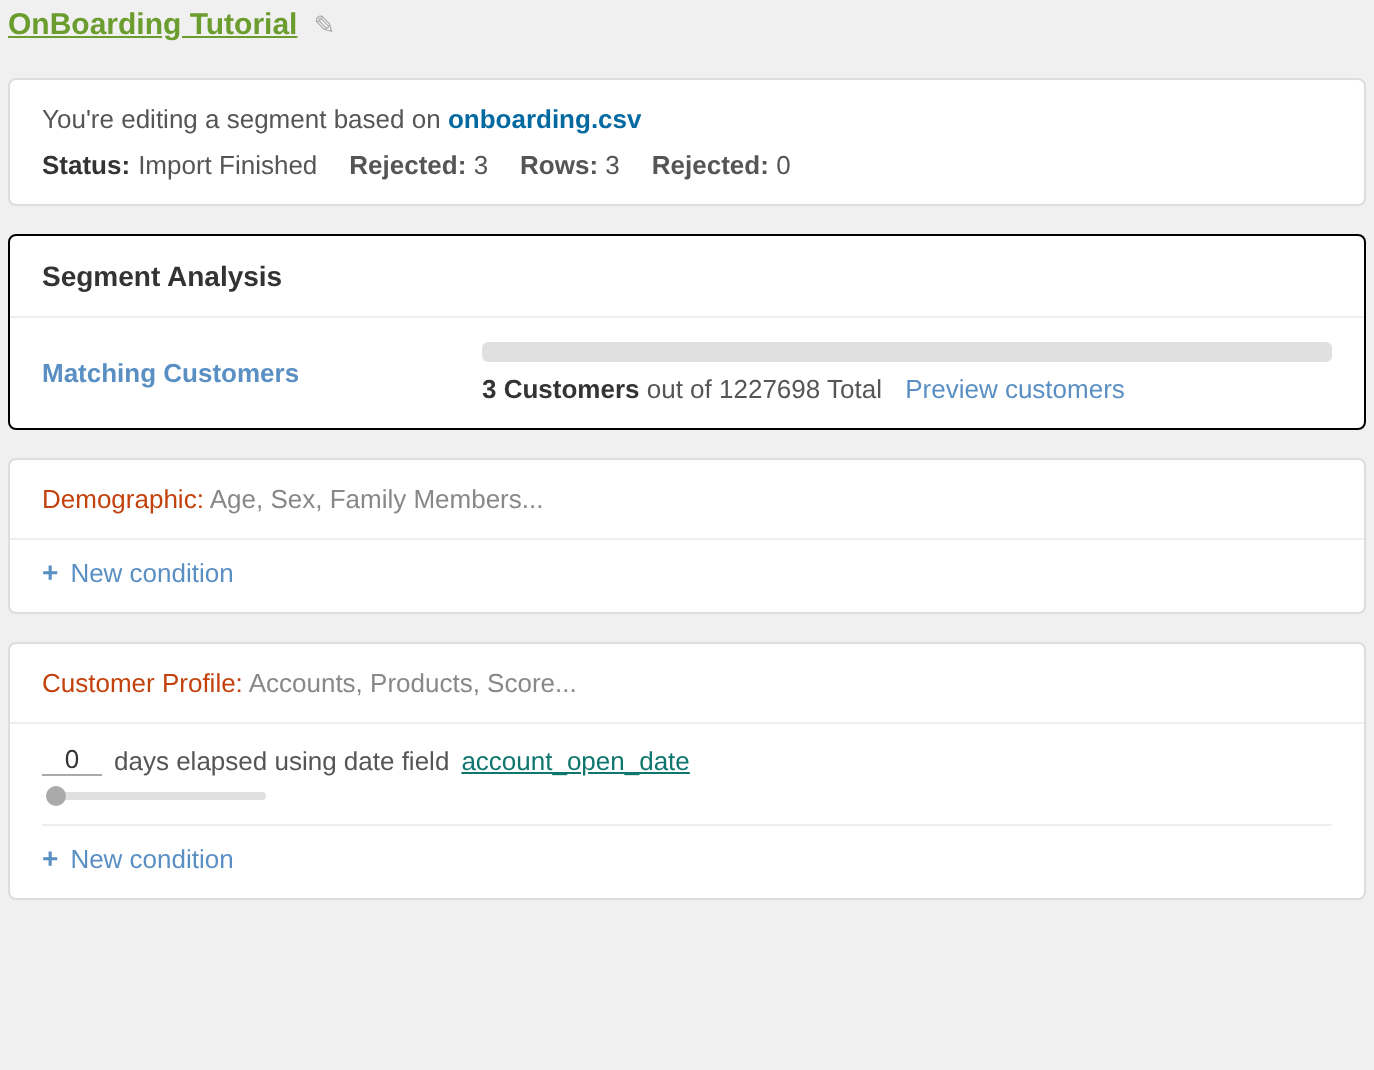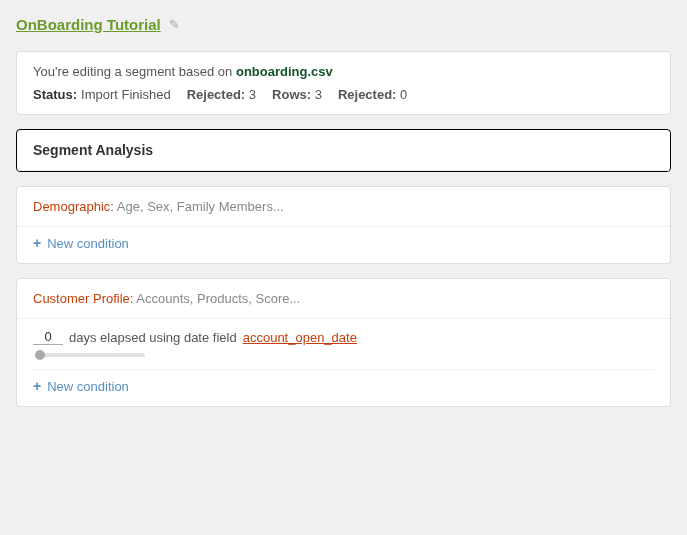--- a/index.html
+++ b/index.html
@@ -7,21 +7,21 @@
       font-family: -apple-system, BlinkMacSystemFont, "Segoe UI", Arial, sans-serif;
       font-size: 13px;
       background: #f0f0f0;
       color: #333;
       width: 687px;
       min-height: 535px;
     }
 
     .page-wrapper {
       background: #f0f0f0;
-      padding: 16px;
+      padding: 4px;
     }
 
     .page-title-row {
       display: flex;
       align-items: center;
       gap: 8px;
       margin-bottom: 18px;
     }
 
     .page-title {
@@ -42,21 +42,21 @@
       background: #fff;
       border: 1px solid #ddd;
       border-radius: 4px;
       padding: 12px 16px;
       margin-bottom: 14px;
       font-size: 13px;
       color: #555;
     }
 
     .info-banner .filename {
-      color: #14532d;
+      color: #0369a1;
       font-weight: 600;
     }
 
     .status-row {
       display: flex;
       align-items: center;
       gap: 0;
       margin-top: 8px;
       font-size: 13px;
       color: #555;
@@ -196,21 +196,21 @@
       border: none;
       border-bottom: 1px solid #aaa;
       text-align: center;
       font-size: 13px;
       color: #333;
       background: transparent;
       outline: none;
     }
 
     .field-link {
-      color: #c2410c;
+      color: #0f766e;
       text-decoration: underline;
       cursor: pointer;
     }
 
     .slider-track {
       width: 110px;
       height: 4px;
       background: #e0e0e0;
       border-radius: 2px;
       position: relative;
@@ -278,20 +278,34 @@
       </span>
       <span class="stat-item">
         <span class="stat-label">Rejected:</span>
         <span>0</span>
       </span>
     </div>
   </div>
 
   <div class="segment-analysis-card">
     <div class="segment-analysis-header">Segment Analysis</div>
+    <div class="matching-customers-row">
+      <div class="matching-label">Matching Customers</div>
+      <div class="matching-right">
+        <div class="progress-bar-container">
+          <div class="progress-bar-fill" style="width: 0.0002%"></div>
+        </div>
+        <div class="matching-stats">
+          <span class="count">3 Customers</span>
+          <span> </span>
+          <span>out of 1227698 Total</span>
+          <a class="preview-link">Preview customers</a>
+        </div>
+      </div>
+    </div>
   </div>
 
   <div class="condition-card">
     <div class="condition-header">
       <span class="condition-title">Demographic:</span>
       <span class="condition-subtitle"> Age, Sex, Family Members...</span>
     </div>
     <div class="new-condition-row">
       <span class="plus-icon">+</span>
       <span>New condition</span>

